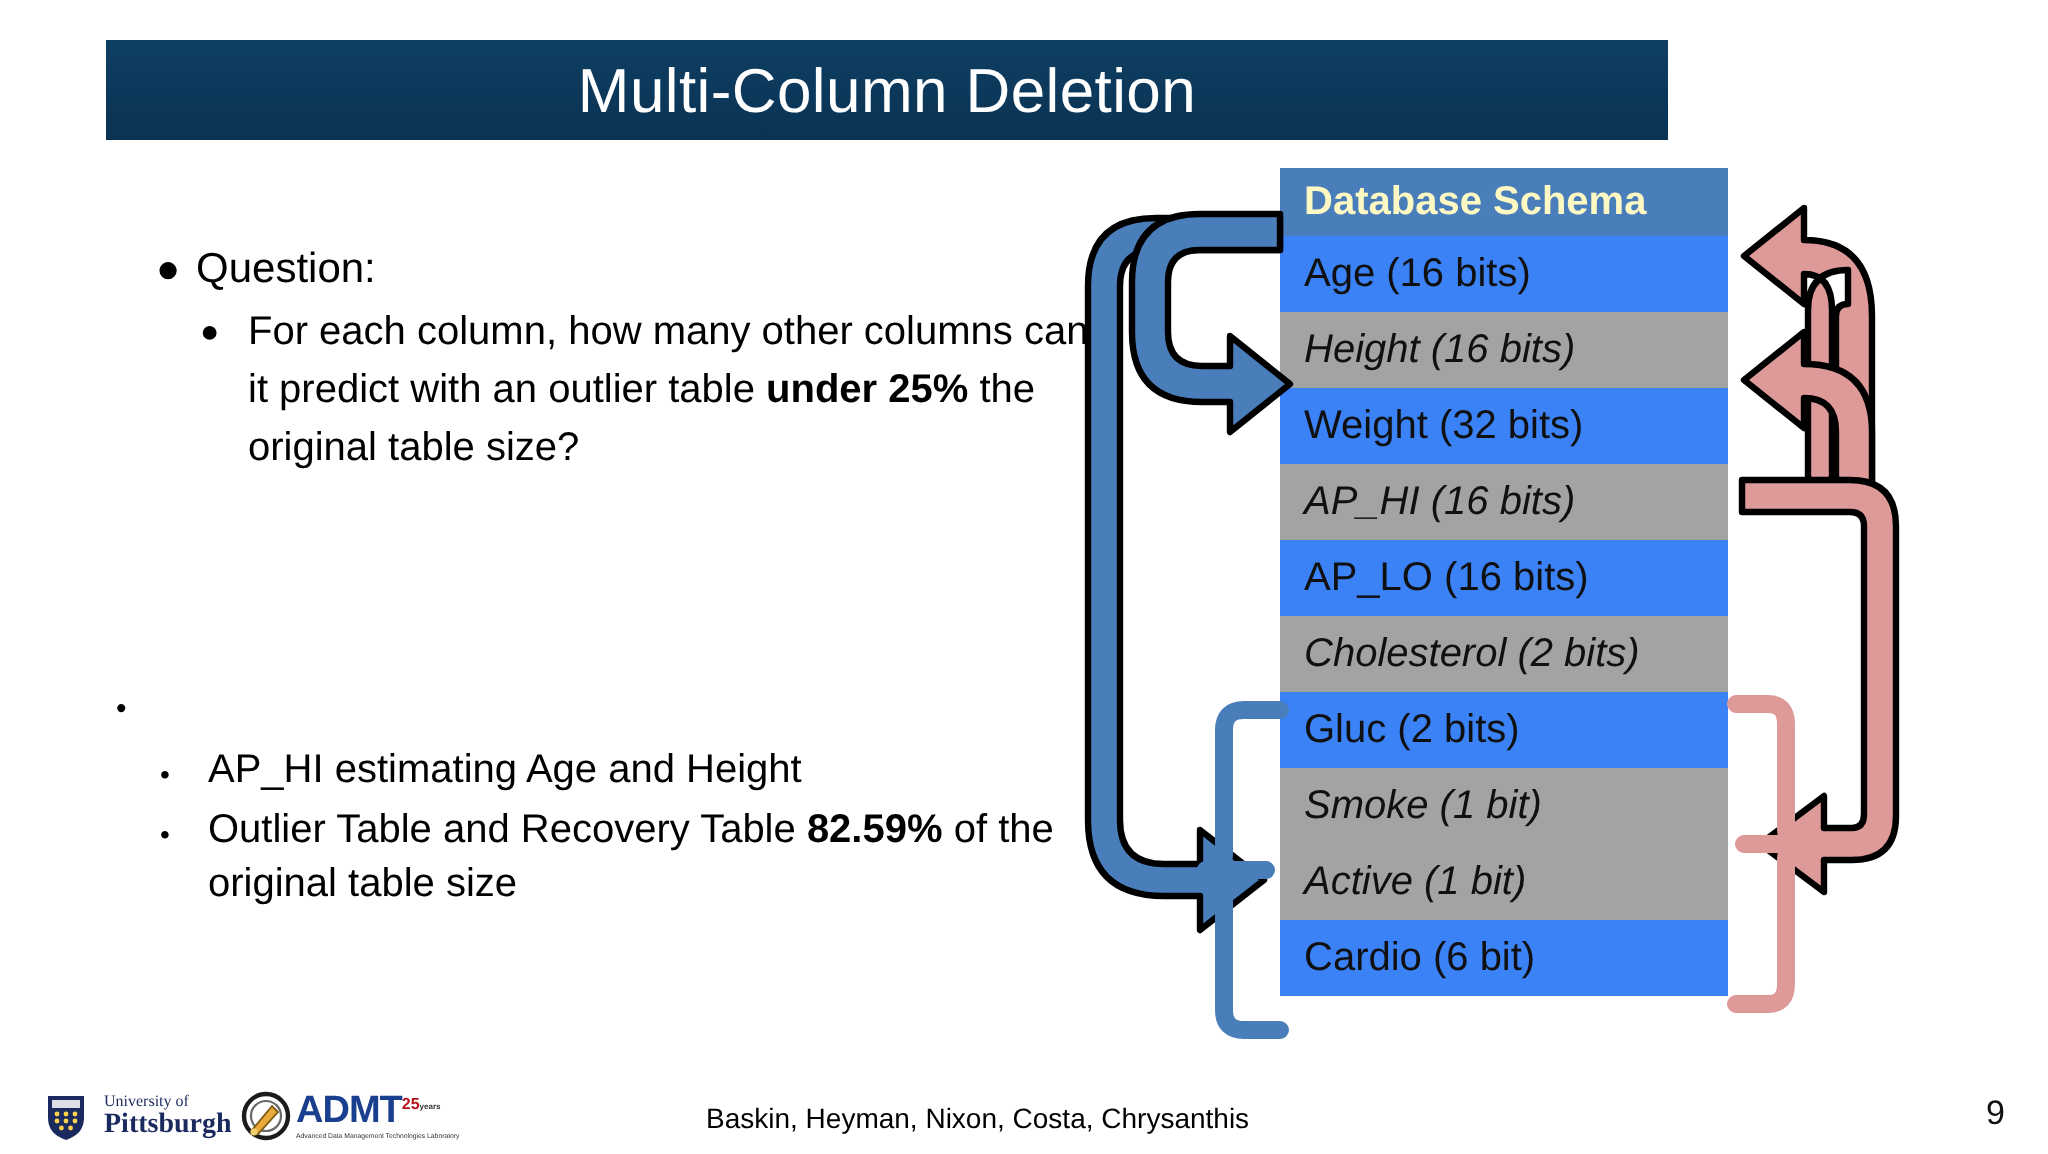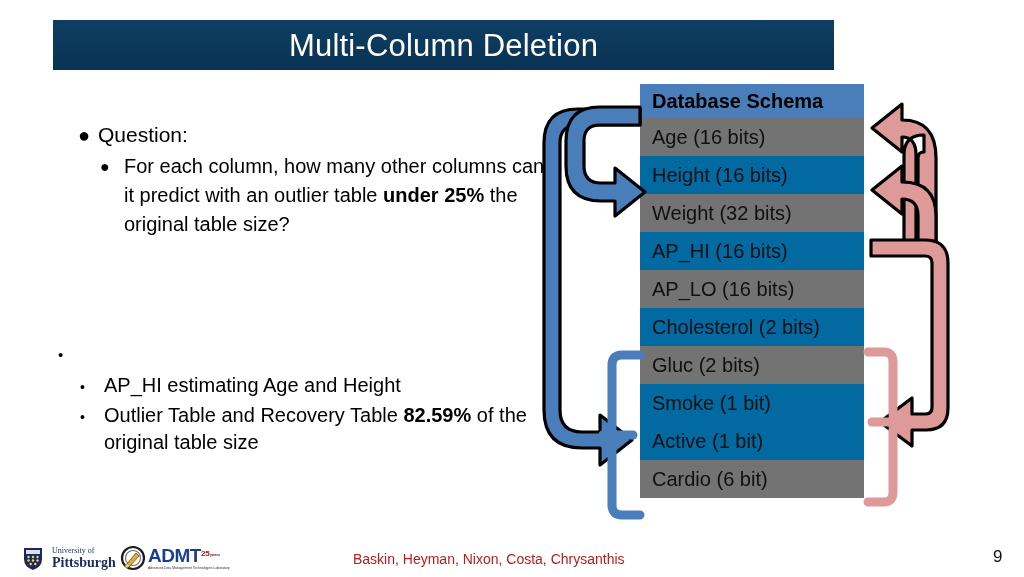--- a/index.html
+++ b/index.html
@@ -29,35 +29,35 @@
 
   #question-block{margin-bottom:0;}
   #best-block{position:absolute;left:58px;top:340px;width:500px;}
   #best-block .lvl1 .bullet{font-size:15px;}
   #best-block .lvl2 .bullet{font-size:14px;}
   #best-block .lvl1 .txt{font-size:21px;}
   #best-block .lvl2 .txt{font-size:20px;line-height:27px;}
 
   
   #schema{position:absolute;left:640px;top:84px;width:224px;}
-  #schema-header{height:34px;background:#4a7ebb;color:#000000;font-size:20px;
+  #schema-header{height:34px;background:#4a7ebb;color:#fef9c3;font-size:20px;
                  font-weight:bold;display:flex;align-items:center;
                  padding-left:12px;box-sizing:border-box;}
   .srow{height:38px;display:flex;align-items:center;padding-left:12px;
         box-sizing:border-box;font-size:20px;color:#101010;}
-  .srow.odd{background:#737373;}
-  .srow.even{background:#0369a1;}
+  .srow.odd{background:#3b82f6;}
+  .srow.even{background:#a3a3a3;font-style:italic;}
 
   
   #arrows{position:absolute;left:0;top:0;width:1024px;height:577px;
           pointer-events:none;}
 
   
   #footer-credit{position:absolute;left:353px;top:551px;font-size:14px;
-                 color:#b91c1c;white-space:nowrap;}
+                 color:#000000;white-space:nowrap;}
   #page-number{position:absolute;left:993px;top:547px;font-size:17px;color:#111;}
 
   #logo-pitt{position:absolute;left:22px;top:545px;display:flex;
              align-items:center;gap:8px;}
   #logo-admt{position:absolute;left:120px;top:545px;display:flex;
              align-items:center;gap:2px;}
   .pitt-word1{font-family:"Liberation Serif","DejaVu Serif",serif;font-size:8px;
               color:#1b2a5e;line-height:9px;}
   .pitt-word2{font-family:"Liberation Serif","DejaVu Serif",serif;font-size:14px;
               color:#1b2a5e;font-weight:bold;line-height:15px;}

